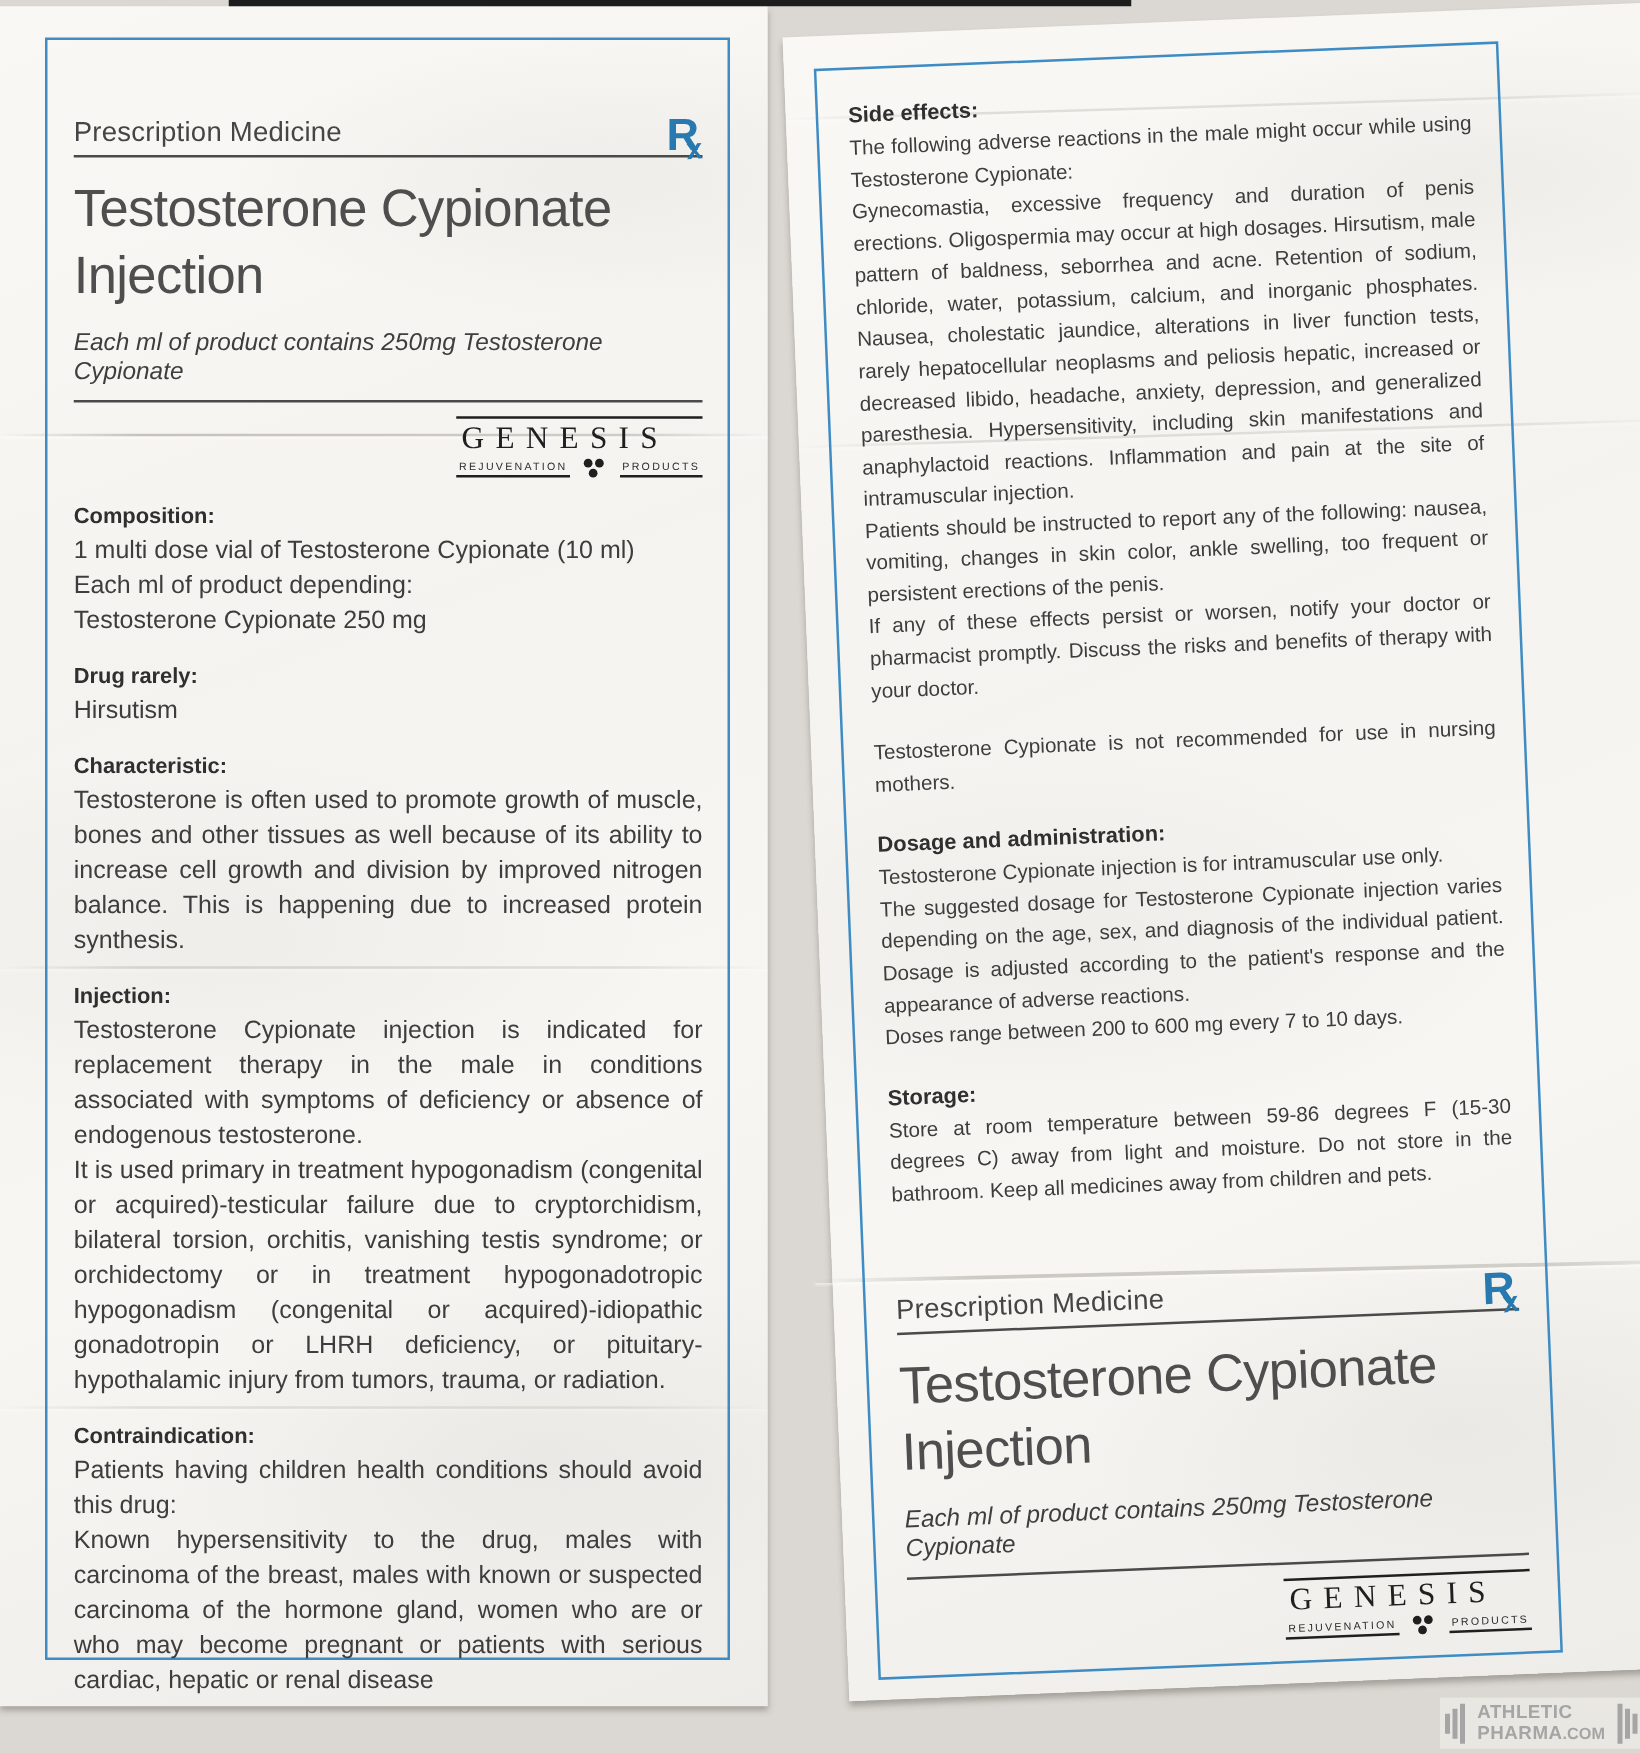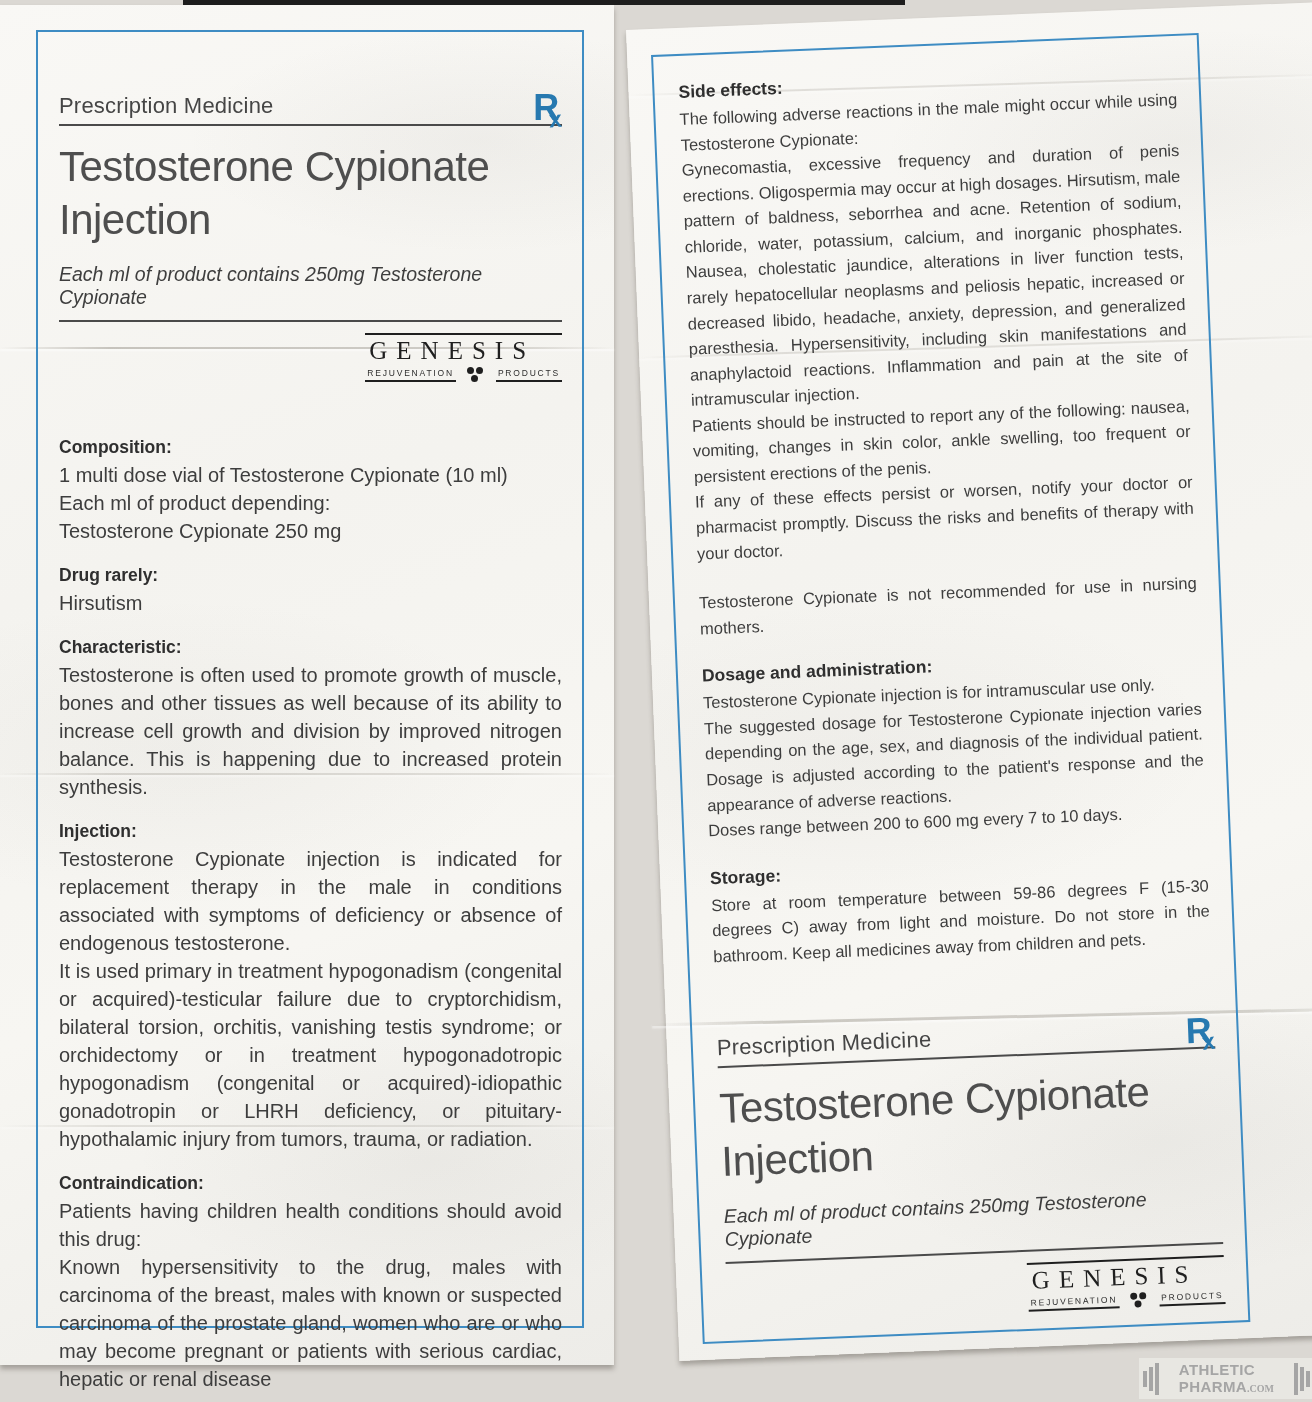--- a/index.html
+++ b/index.html
@@ -59,45 +59,45 @@
   .brand-small { font-size:8.5px; letter-spacing:1.8px; color:#2c2c2c;
     border-bottom:2px solid var(--brand-dark,#1f1f1f); padding:0 2px 2px 2px; }
   .brand-dots { position:relative; width:24px; height:17px; flex:0 0 auto; }
   .brand-dots i { position:absolute; width:7px; height:7px; border-radius:50%;
     background:var(--brand-dark,#1f1f1f); }
   .brand-dots i:nth-child(1){ left:3px; top:1px; }
   .brand-dots i:nth-child(2){ left:12px; top:1px; }
   .brand-dots i:nth-child(3){ left:7.5px; top:9px; }
 
   
-  .sections { margin-top:54px; }
+  .sections { margin-top:19px; }
   .section { margin-bottom:20px; }
   .sec-heading { font-weight:bold; font-size:17.5px; color:var(--heading,#2f2f2f); margin-bottom:3px; }
   .sec-para { font-size:20px; line-height:1.4; text-align:justify; color:var(--text,#3d3d3d); }
 
   .frame-right .sections { margin-top:0; }
   .frame-right .sec-para { font-size:16.5px; line-height:1.55; }
   .frame-right .section { margin-bottom:24px; }
   .frame-right .sec-heading { font-size:17.5px; margin-bottom:4px; }
 
   .bottom-header { margin-top:auto; margin-bottom:16px; }
 
   
   .watermark { position:absolute; right:0; bottom:3px; z-index:10;
-    display:flex; align-items:flex-end; gap:18px;
+    display:flex; align-items:flex-end; gap:8px;
     background:rgba(246,245,242,.5); padding:4px 2px 4px 4px; }
   .wm-bars { display:flex; align-items:center; gap:2px; }
   .wm-bars i { display:block; width:4px; background:var(--watermark-gray,#a5a5a5); }
   .wm-bars i:nth-child(1){ height:16px; } .wm-bars i:nth-child(2){ height:24px; }
   .wm-bars i:nth-child(3){ height:32px; }
   .wm-bars.mirror i:nth-child(1){ height:32px; } .wm-bars.mirror i:nth-child(2){ height:24px; }
   .wm-bars.mirror i:nth-child(3){ height:16px; }
   .wm-text { color:var(--watermark-gray,#a5a5a5); font-weight:bold; font-size:15px;
     line-height:1.1; letter-spacing:.4px; padding:0 2px; }
-  .wm-tld { font-size:10px; letter-spacing:0;font-family:Liberation Serif, serif; }
+  .wm-tld { font-size:13px; letter-spacing:0; }
 </style>
 </head>
 <body>
 
 <div class="scan-strip-top"></div>
 
 <div class="paper paper-left">
   <div class="crease" style="left:0; top:342px; width:100%;"></div>
   <div class="crease" style="left:0; top:768px; width:100%; opacity:.6;"></div>
   <div class="crease" style="left:0; top:1120px; width:100%; opacity:.45;"></div>
@@ -146,21 +146,21 @@
             <div class="sec-para">Testosterone is often used to promote growth of muscle, bones and other tissues as well because of its ability to increase cell growth and division by improved nitrogen balance. This is happening due to increased protein synthesis.</div>
           </div>
           <div class="section">
             <div class="sec-heading">Injection:</div>
             <div class="sec-para">Testosterone Cypionate injection is indicated for replacement therapy in the male in conditions associated with symptoms of deficiency or absence of endogenous testosterone.</div>
             <div class="sec-para">It is used primary in treatment hypogonadism (congenital or acquired)-testicular failure due to cryptorchidism, bilateral torsion, orchitis, vanishing testis syndrome; or orchidectomy or in treatment hypogonadotropic hypogonadism (congenital or acquired)-idiopathic gonadotropin or LHRH deficiency, or pituitary-hypothalamic injury from tumors, trauma, or radiation.</div>
           </div>
           <div class="section">
             <div class="sec-heading">Contraindication:</div>
             <div class="sec-para">Patients having children health conditions should avoid this drug:</div>
-            <div class="sec-para">Known hypersensitivity to the drug, males with carcinoma of the breast, males with known or suspected carcinoma of the prostate gland, women who are or who may become pregnant or patients with serious cardiac, hepatic or renal disease</div>
+            <div class="sec-para">Known hypersensitivity to the drug, males with carcinoma of the breast, males with known or suspected carcinoma of the hormone gland, women who are or who may become pregnant or patients with serious cardiac, hepatic or renal disease</div>
           </div>
         </div>
 
     </div>
   </div>
 </div>
 
 <div class="paper paper-right">
   <div class="crease" style="left:0; top:68px; width:100%; opacity:.5; transform:rotate(.6deg);"></div>
   <div class="crease" style="left:0; top:330px; width:100%; opacity:.5; transform:rotate(.5deg);"></div>

